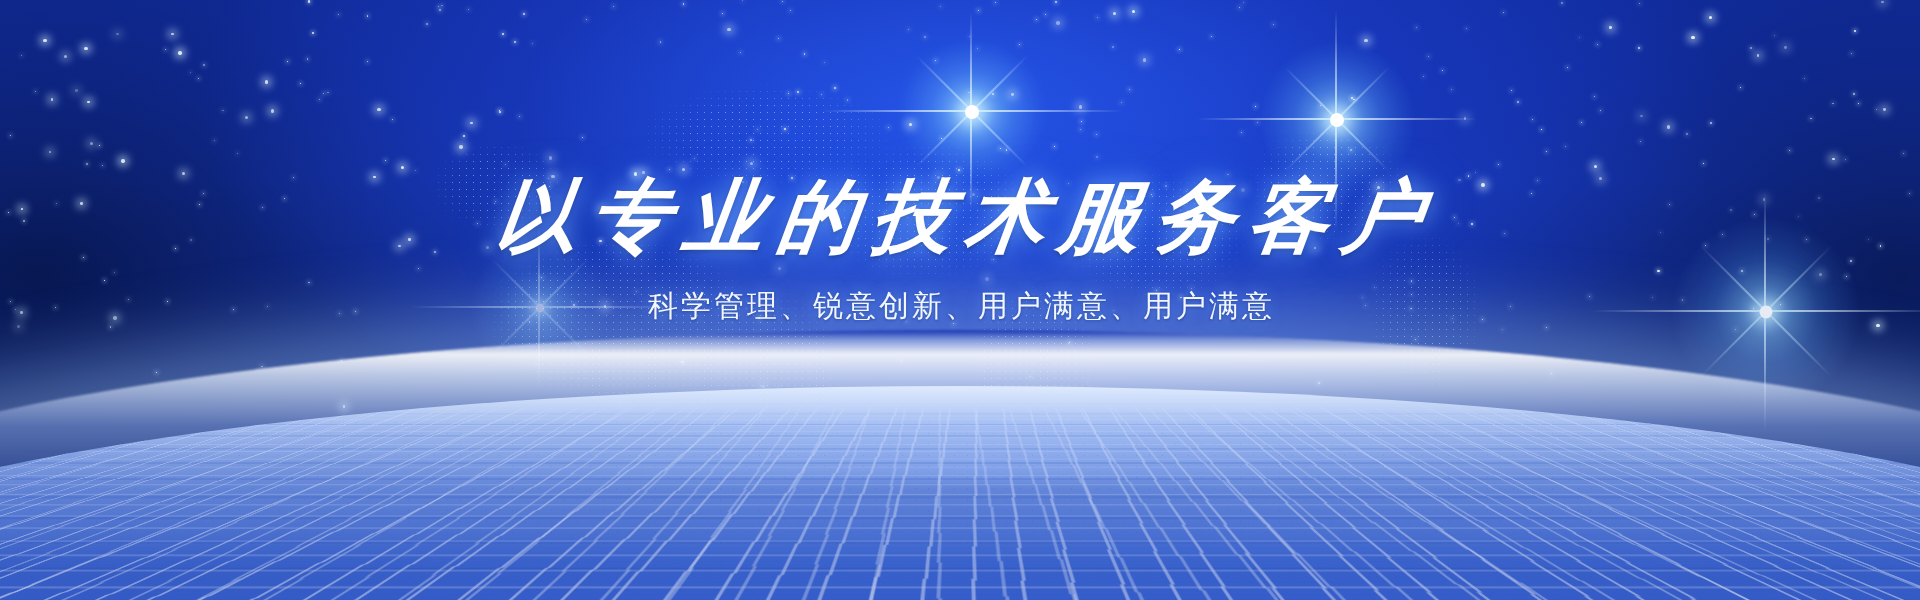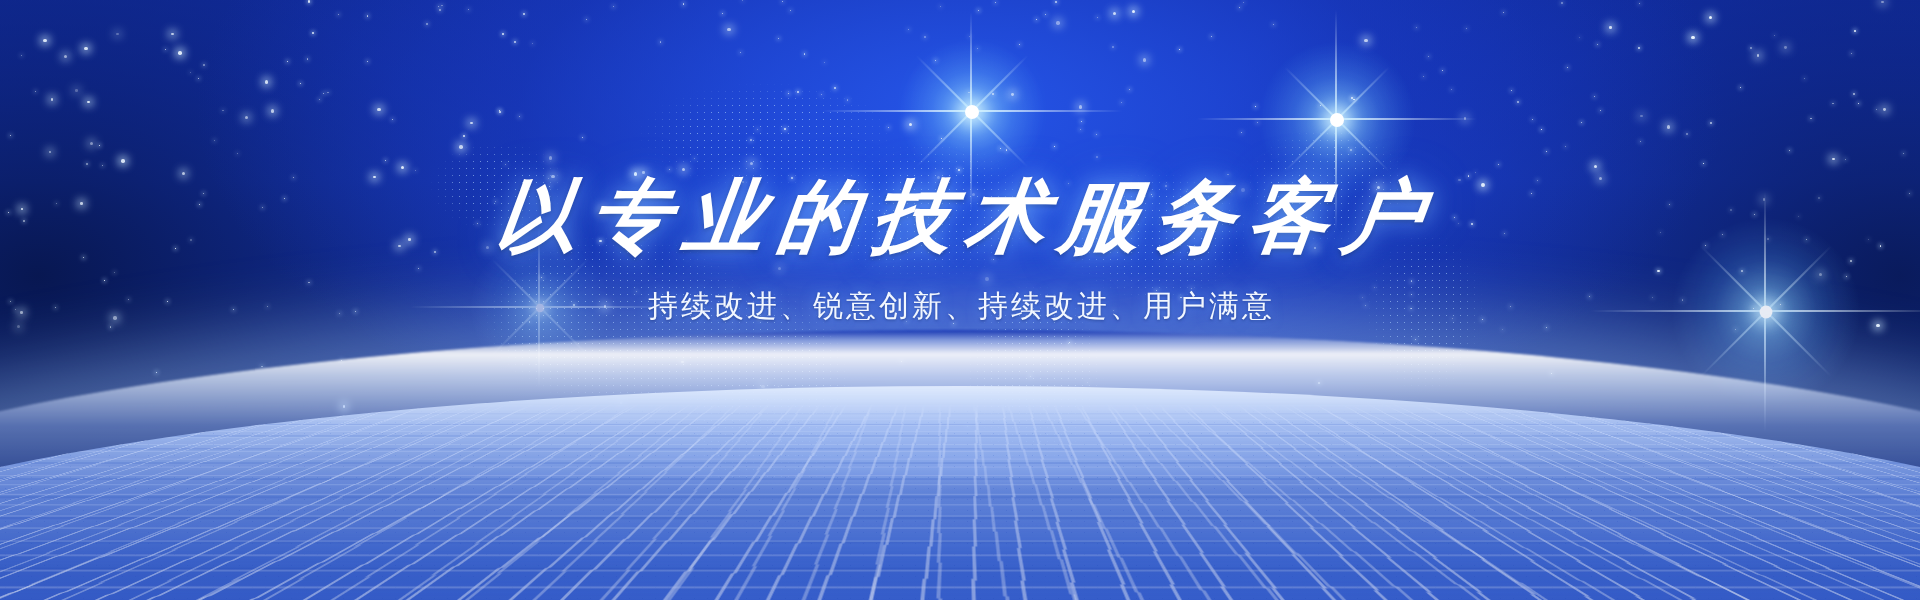--- a/index.html
+++ b/index.html
@@ -546,16 +546,16 @@
 
   <div class="layer" id="haze"></div>
   <div class="layer" id="ground">
     <div id="citygrid"></div>
     <div id="citynoise"></div>
   </div>
   <div class="layer" id="horizon"></div>
 
   <div id="text-block">
     <h1 id="headline">以专业的技术服务客户</h1>
-    <p id="subtitle">持续改进、锐意创新、持续改进、用户满意</p>
+    <p id="subtitle">科学管理、锐意创新、用户满意、用户满意</p>
   </div>
 
 </div>
 
 </body></html>

